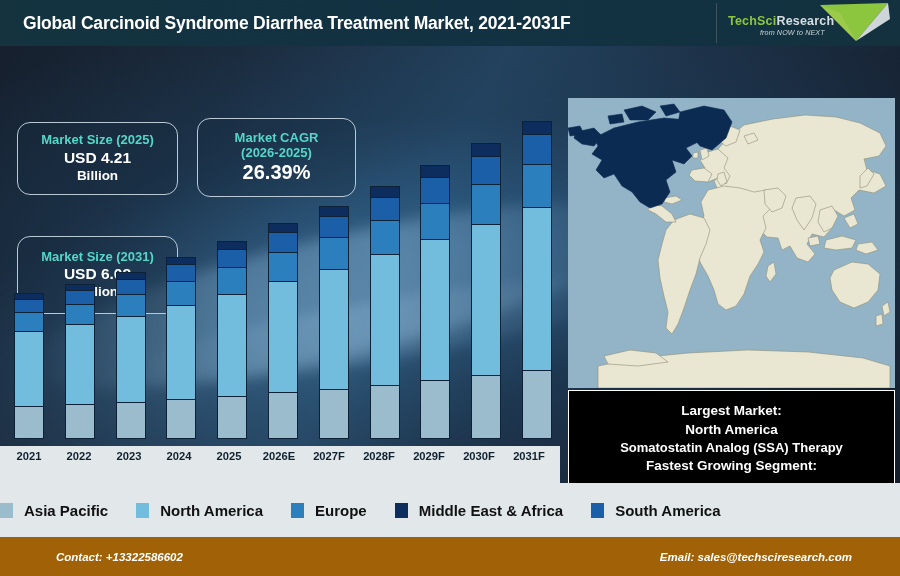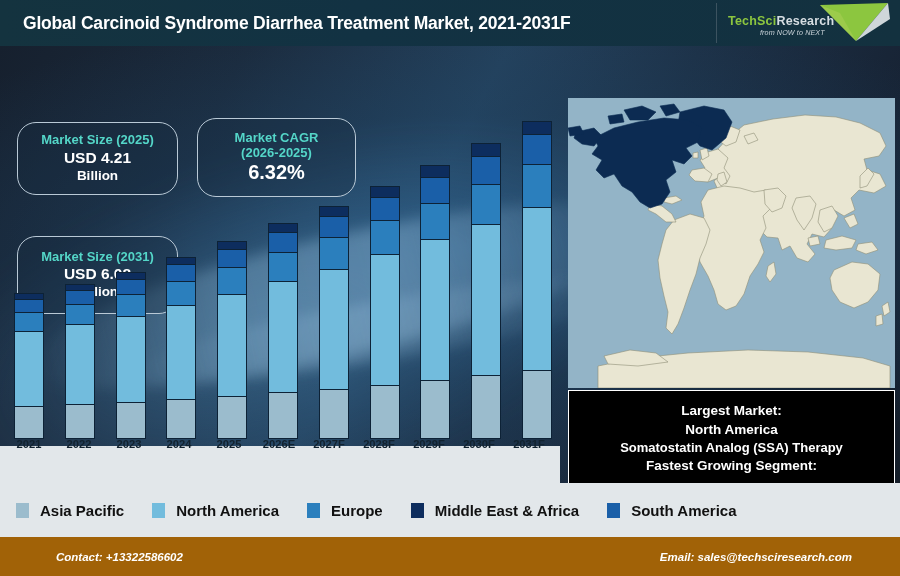--- a/index.html
+++ b/index.html
@@ -62,21 +62,21 @@
     left:120px; top:255px; width:520px; height:60px;
     background:linear-gradient(90deg, rgba(140,195,228,0.0) 0%, rgba(175,215,242,0.22) 45%, rgba(140,195,228,0.0) 100%);
     transform:rotate(-10deg);
     filter:blur(6px);
   }
 
   
   .card {
     position:absolute;
     border:1.3px solid #b9c9d6;
-    border-radius:19px;
+    border-radius:13px;
     background:rgba(22,42,62,0.30);
     text-align:center;
     display:flex; flex-direction:column; justify-content:center; align-items:center;
   }
   .card-title { color:#54d6c8; font-size:13px; font-weight:bold; line-height:1.16; }
   .card-value { color:#ffffff; font-size:15.5px; font-weight:bold; line-height:1.3; }
   .card-unit  { color:#ffffff; font-size:13.5px; font-weight:bold; line-height:1.25; }
   .card-big   { color:#ffffff; font-size:20px; font-weight:bold; line-height:1.25; }
 
   #card-ms2025 { left:17px;  top:76px;  width:161px; height:73px; }
@@ -89,21 +89,21 @@
   }
   .bars {
     position:absolute; left:14px; bottom:44px; width:538px; height:340px;
     display:flex; align-items:flex-end; justify-content:space-between;
   }
   .bar-col { width:30px; display:flex; flex-direction:column; justify-content:flex-end; height:100%; }
   .seg { width:100%; border:0.7px solid #0d2236; border-bottom:none; }
   .seg:last-child { border-bottom:0.7px solid #0d2236; }
 
   .xaxis {
-    position:absolute; left:14px; bottom:28px; width:538px; height:22px;
+    position:absolute; left:14px; bottom:16px; width:538px; height:22px;
     display:flex; justify-content:space-between; align-items:center;
   }
   .xlabel {
     width:46px; text-align:center; color:#11222f; font-size:11.2px; font-weight:bold;
     margin-left:-8px;
   }
   .xaxis-band {
     position:absolute; left:0; bottom:0; width:560px; height:37px;
     background:#e2e7ea;
   }
@@ -121,21 +121,21 @@
     background:#000000; border:1px solid #ffffff;
     display:flex; flex-direction:column; justify-content:center; align-items:center;
   }
   .infoline { color:#ffffff; font-size:13.5px; font-weight:bold; line-height:1.37; white-space:nowrap; }
   .infoline.small { font-size:13px; }
 
   
   .legend {
     position:absolute; left:0; top:483px; width:900px; height:54px;
     background:#e2e7ea;
-    display:flex; align-items:center; padding-left:16px;
+    display:flex; align-items:center; 
   }
   .legend-item { display:flex; align-items:center; margin-right:28px; }
   .legend-swatch { width:13px; height:15px; margin-right:11px; flex:none; }
   .legend-label { color:#111111; font-size:15px; font-weight:bold; white-space:nowrap; }
 
   
   .footer {
     position:absolute; left:0; top:537px; width:900px; height:39px;
     background:#a16207;
     display:flex; align-items:center;
@@ -177,21 +177,21 @@
 
     <div class="card" id="card-ms2025">
       <div class="card-title">Market Size (2025)</div>
       <div class="card-value">USD 4.21</div>
       <div class="card-unit">Billion</div>
     </div>
 
     <div class="card" id="card-cagr">
       <div class="card-title">Market CAGR</div>
       <div class="card-title">(2026-2025)</div>
-      <div class="card-big">6.32%</div>
+      <div class="card-big">26.39%</div>
     </div>
 
     <div class="card" id="card-ms2031">
       <div class="card-title">Market Size (2031)</div>
       <div class="card-value">USD 6.08</div>
       <div class="card-unit">Billion</div>
     </div>
 
     <div class="chart">
       <div class="xaxis-band"></div>

